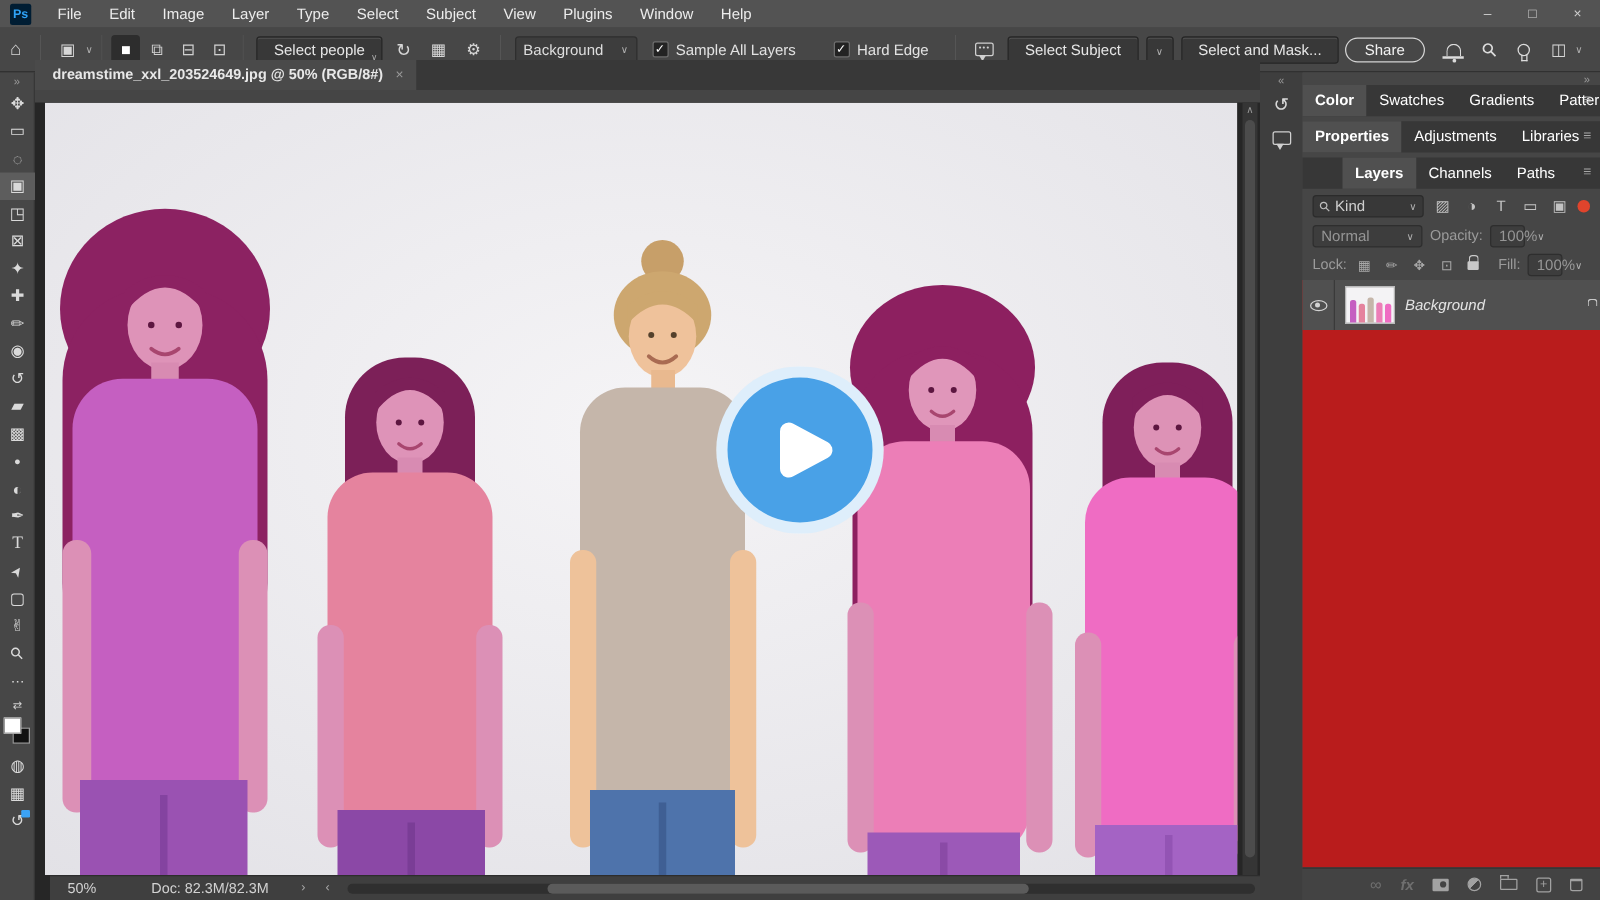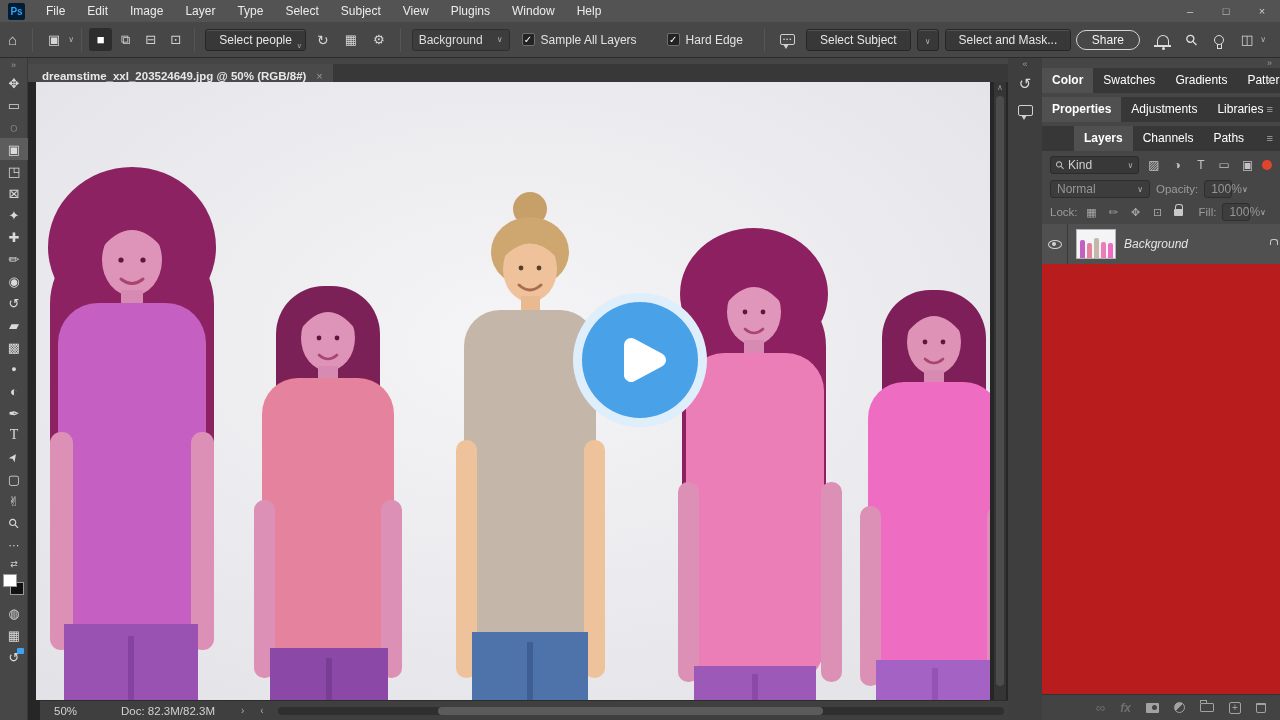--- a/index.html
+++ b/index.html
@@ -46,21 +46,21 @@
   .tool.active { background:#5d5d5d; }
   .tool .zoomrot { display:inline-block; transform:rotate(-45deg); }
   .fgbg { position:relative; width:28px; height:30px; }
   .fgbg .fg { position:absolute; left:3px; top:2px; width:14px; height:13px; background:#fff; border:1px solid #9a9a9a; z-index:2; }
   .fgbg .bg { position:absolute; left:10px; top:10px; width:14px; height:13px; background:#111; border:1px solid #9a9a9a; }
   .mini-swap { font-size:9px; color:#cfcfcf; }
   .editin-wrap { position:relative; }
   .editin-wrap .blue-dot { position:absolute; right:4px; top:2px; width:7px; height:6px; background:#3ba2f4; border-radius:1px; }
 
   
-  .tabbar { position:absolute; left:28px; top:64px; width:980px; height:24px; background:#383838; display:flex; }
+  .tabbar { position:absolute; left:28px; top:48px; width:980px; height:24px; background:#383838; display:flex; }
   .doc-tab { background:#4a4a4a; height:24px; display:flex; align-items:center; padding:0 10px 0 14px; gap:10px; max-width:320px; }
   .doc-tab .title { color:#e8e8e8; font-size:11.5px; font-weight:bold; white-space:nowrap; }
   .doc-tab .close { color:#9a9a9a; font-size:11px; }
 
   
   .canvas-area { position:absolute; left:28px; top:82px; width:980px; height:638px; background:#262626; }
   .canvas-image { position:absolute; left:8px; top:0; width:954px; height:618px; overflow:hidden; }
   .vscroll { position:absolute; left:966px; top:0; width:12px; height:618px; background:#353535; }
   .vscroll .arr { display:block; text-align:center; color:#9a9a9a; font-size:8px; height:12px; line-height:12px; }
   .vscroll .vthumb { position:absolute; left:2px; top:14px; width:8px; height:590px; background:#4c4c4c; border-radius:4px; }
@@ -90,21 +90,21 @@
   .ptab.active { background:#505050; color:#ffffff; font-weight:bold; }
   .hamb { position:absolute; right:7px; top:0; line-height:25px; color:#a8a8a8; font-size:11px; }
 
   .lrow { display:flex; align-items:center; height:24px; padding:0 8px; gap:6px; }
   .kind-box { display:flex; align-items:center; gap:4px; background:#383838; border:1px solid #2b2b2b; border-radius:3px; height:18px; padding:0 5px; width:92px; color:#cfcfcf; }
   .kind-box .search-glyph { font-size:11px; color:#bdbdbd; }
   .kind-box .chev { margin-left:auto; }
   .f-ic { color:#c3c3c3; font-size:12px; width:18px; text-align:center; }
   .red-dot { width:10px; height:10px; border-radius:50%; background:#e0442c; margin-left:auto; }
   .select-box { display:flex; align-items:center; background:#3d3d3d; border:1px solid #2e2e2e; border-radius:3px; height:18px; padding:0 6px; color:#969696; }
-  .blend-box { width:100px; }
+  .blend-box { width:88px; }
   .val-box { width:28px; justify-content:space-between; }
   .dim-label { color:#9b9b9b; font-size:11.5px; white-space:nowrap; }
   .lock-ic-row { color:#a8a8a8; font-size:11px; width:16px; text-align:center; }
 
   .layer-list { position:absolute; left:0; top:166px; right:0; bottom:26px; background:#b91c1c; }
   .layer-row { height:40px; background:#505050; display:flex; align-items:center; }
   .eye-cell { width:26px; display:flex; justify-content:center; align-items:center; align-self:stretch; border-right:1px solid #3a3a3a; }
   .eye-ic { width:14px; height:9px; border:1.5px solid #d2d2d2; border-radius:50%; position:relative; }
   .eye-ic::after { content:''; position:absolute; left:3.5px; top:1.5px; width:4px; height:4px; border-radius:50%; background:#d2d2d2; }
   .thumb { width:40px; height:30px; background:#f4f3f5; border:1px solid #b5b5b5; margin:0 8px; display:flex; align-items:flex-end; justify-content:center; gap:2px; padding:2px 2px 0; }

